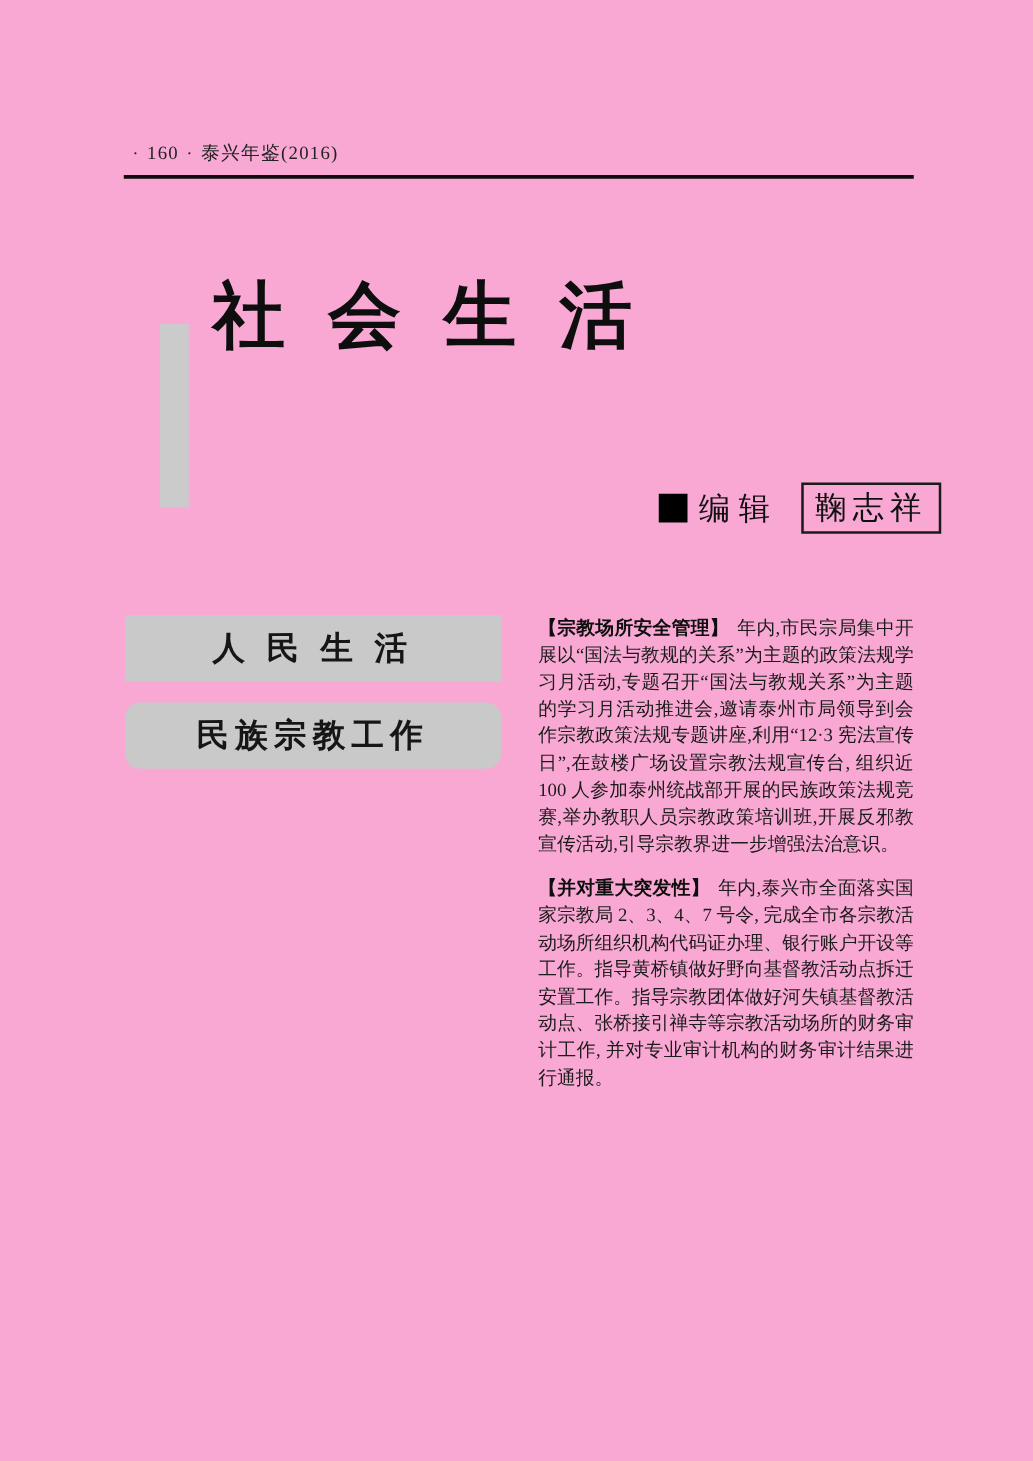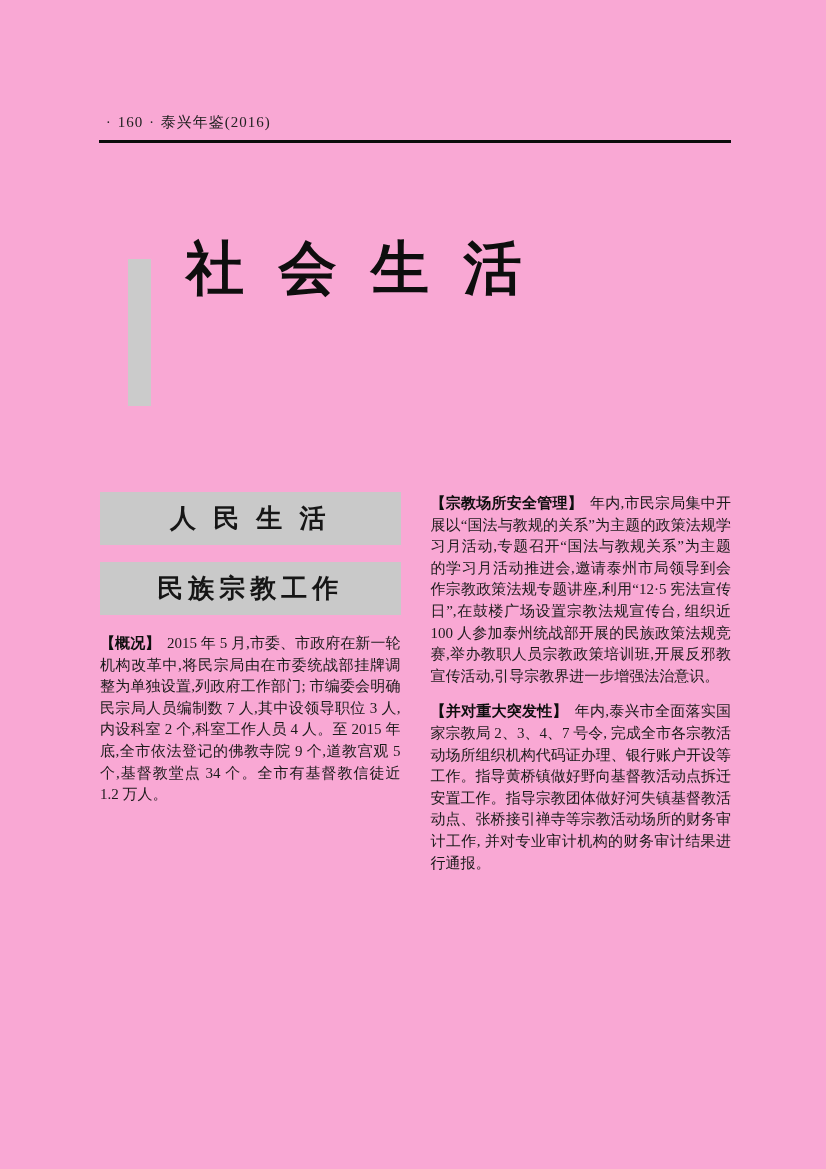--- a/index.html
+++ b/index.html
@@ -22,21 +22,21 @@
   .head-rule{
     position:absolute;left:99px;top:140px;
     width:632px;height:3px;background:#0c0c0c;
   }
   
   .title-bar{
     position:absolute;left:128px;top:259px;
     width:23px;height:147px;background:#cbcbcb;
   }
   .chapter-title{
-    position:absolute;left:170px;top:214px;margin:16px;
+    position:absolute;left:170px;top:214px;margin:0;
     font-size:58px;font-weight:bold;letter-spacing:10px;
     font-family:"Liberation Serif","DejaVu Serif",serif;
     color:#0e0e0e;white-space:nowrap;
   }
   
   .editor-line{
     position:absolute;left:527px;top:386px;
     display:flex;align-items:center;
     font-size:25px;color:#111;white-space:nowrap;
   }
@@ -55,21 +55,21 @@
     width:631px;display:flex;gap:30px;
   }
   .col{flex:1;min-width:0;}
   .section-head{
     background:#c9c9c9;height:53px;line-height:53px;
     text-align:center;
     font-family:"Liberation Sans","DejaVu Sans",sans-serif;
     font-size:26px;font-weight:bold;letter-spacing:5px;
     color:#161616;margin:0 0 17px 0;
   }
-  .section-head.second{margin-top:7px;}
+  .section-head.second{margin-top:7px;border-radius:12px;}
   .col p{
     margin:0 0 13px 0;
     font-size:15px;line-height:21.6px;
     text-align:justify;
     color:#1b1b1b;
   }
   .para-label{
     font-family:"Liberation Sans","DejaVu Sans",sans-serif;
     font-weight:700;margin-right:0.45em;color:#0e0e0e;
   }
@@ -80,36 +80,40 @@
 <div class="page">
 
   <div class="running-head">
     <span class="dot">·</span><span>160</span><span class="dot">·</span><span>泰兴年鉴(2016)</span>
   </div>
   <div class="head-rule"></div>
 
   <div class="title-bar"></div>
   <h1 class="chapter-title">社 会 生 活</h1>
 
+  <div class="editor-line">
+    <span class="editor-marker"></span>
+    <span class="editor-label">编辑</span>
+    <span class="editor-name">鞠志祥</span>
+  </div>
 
   <div class="columns">
 
     <div class="col">
       <div class="section-head">人 民 生 活</div>
 
 
       <div class="section-head second">民族宗教工作</div>
 
-      <p><b class="para-label">【概况】</b><span>2015 年 5 月,市委、市政府在新一轮机构改革中,将民宗局由在市委统战部挂牌调整为单独设置,列政府工作部门; 市编委会明确民宗局人员编制数 7 人,其中设领导职位 3 人,内设科室 2 个,科室工作人员 4 人。至 2015 年底,全市依法登记的佛教寺院 9 个,道教宫观 5 个,基督教堂点 34 个。全市有基督教信徒近 1.2 万人。</span></p>
 
     </div>
 
     <div class="col">
 
-      <p><b class="para-label">【宗教场所安全管理】</b><span>年内,市民宗局集中开展以“国法与教规的关系”为主题的政策法规学习月活动,专题召开“国法与教规关系”为主题的学习月活动推进会,邀请泰州市局领导到会作宗教政策法规专题讲座,利用“12·5 宪法宣传日”,在鼓楼广场设置宗教法规宣传台, 组织近 100 人参加泰州统战部开展的民族政策法规竞赛,举办教职人员宗教政策培训班,开展反邪教宣传活动,引导宗教界进一步增强法治意识。</span></p>
+      <p><b class="para-label">【宗教场所安全管理】</b><span>年内,市民宗局集中开展以“国法与教规的关系”为主题的政策法规学习月活动,专题召开“国法与教规关系”为主题的学习月活动推进会,邀请泰州市局领导到会作宗教政策法规专题讲座,利用“12·3 宪法宣传日”,在鼓楼广场设置宗教法规宣传台, 组织近 100 人参加泰州统战部开展的民族政策法规竞赛,举办教职人员宗教政策培训班,开展反邪教宣传活动,引导宗教界进一步增强法治意识。</span></p>
 
       <p><b class="para-label">【并对重大突发性】</b><span>年内,泰兴市全面落实国家宗教局 2、3、4、7 号令, 完成全市各宗教活动场所组织机构代码证办理、银行账户开设等工作。指导黄桥镇做好野向基督教活动点拆迁安置工作。指导宗教团体做好河失镇基督教活动点、张桥接引禅寺等宗教活动场所的财务审计工作, 并对专业审计机构的财务审计结果进行通报。</span></p>
 
     </div>
 
   </div>
 
 </div>
 
 </body></html>

